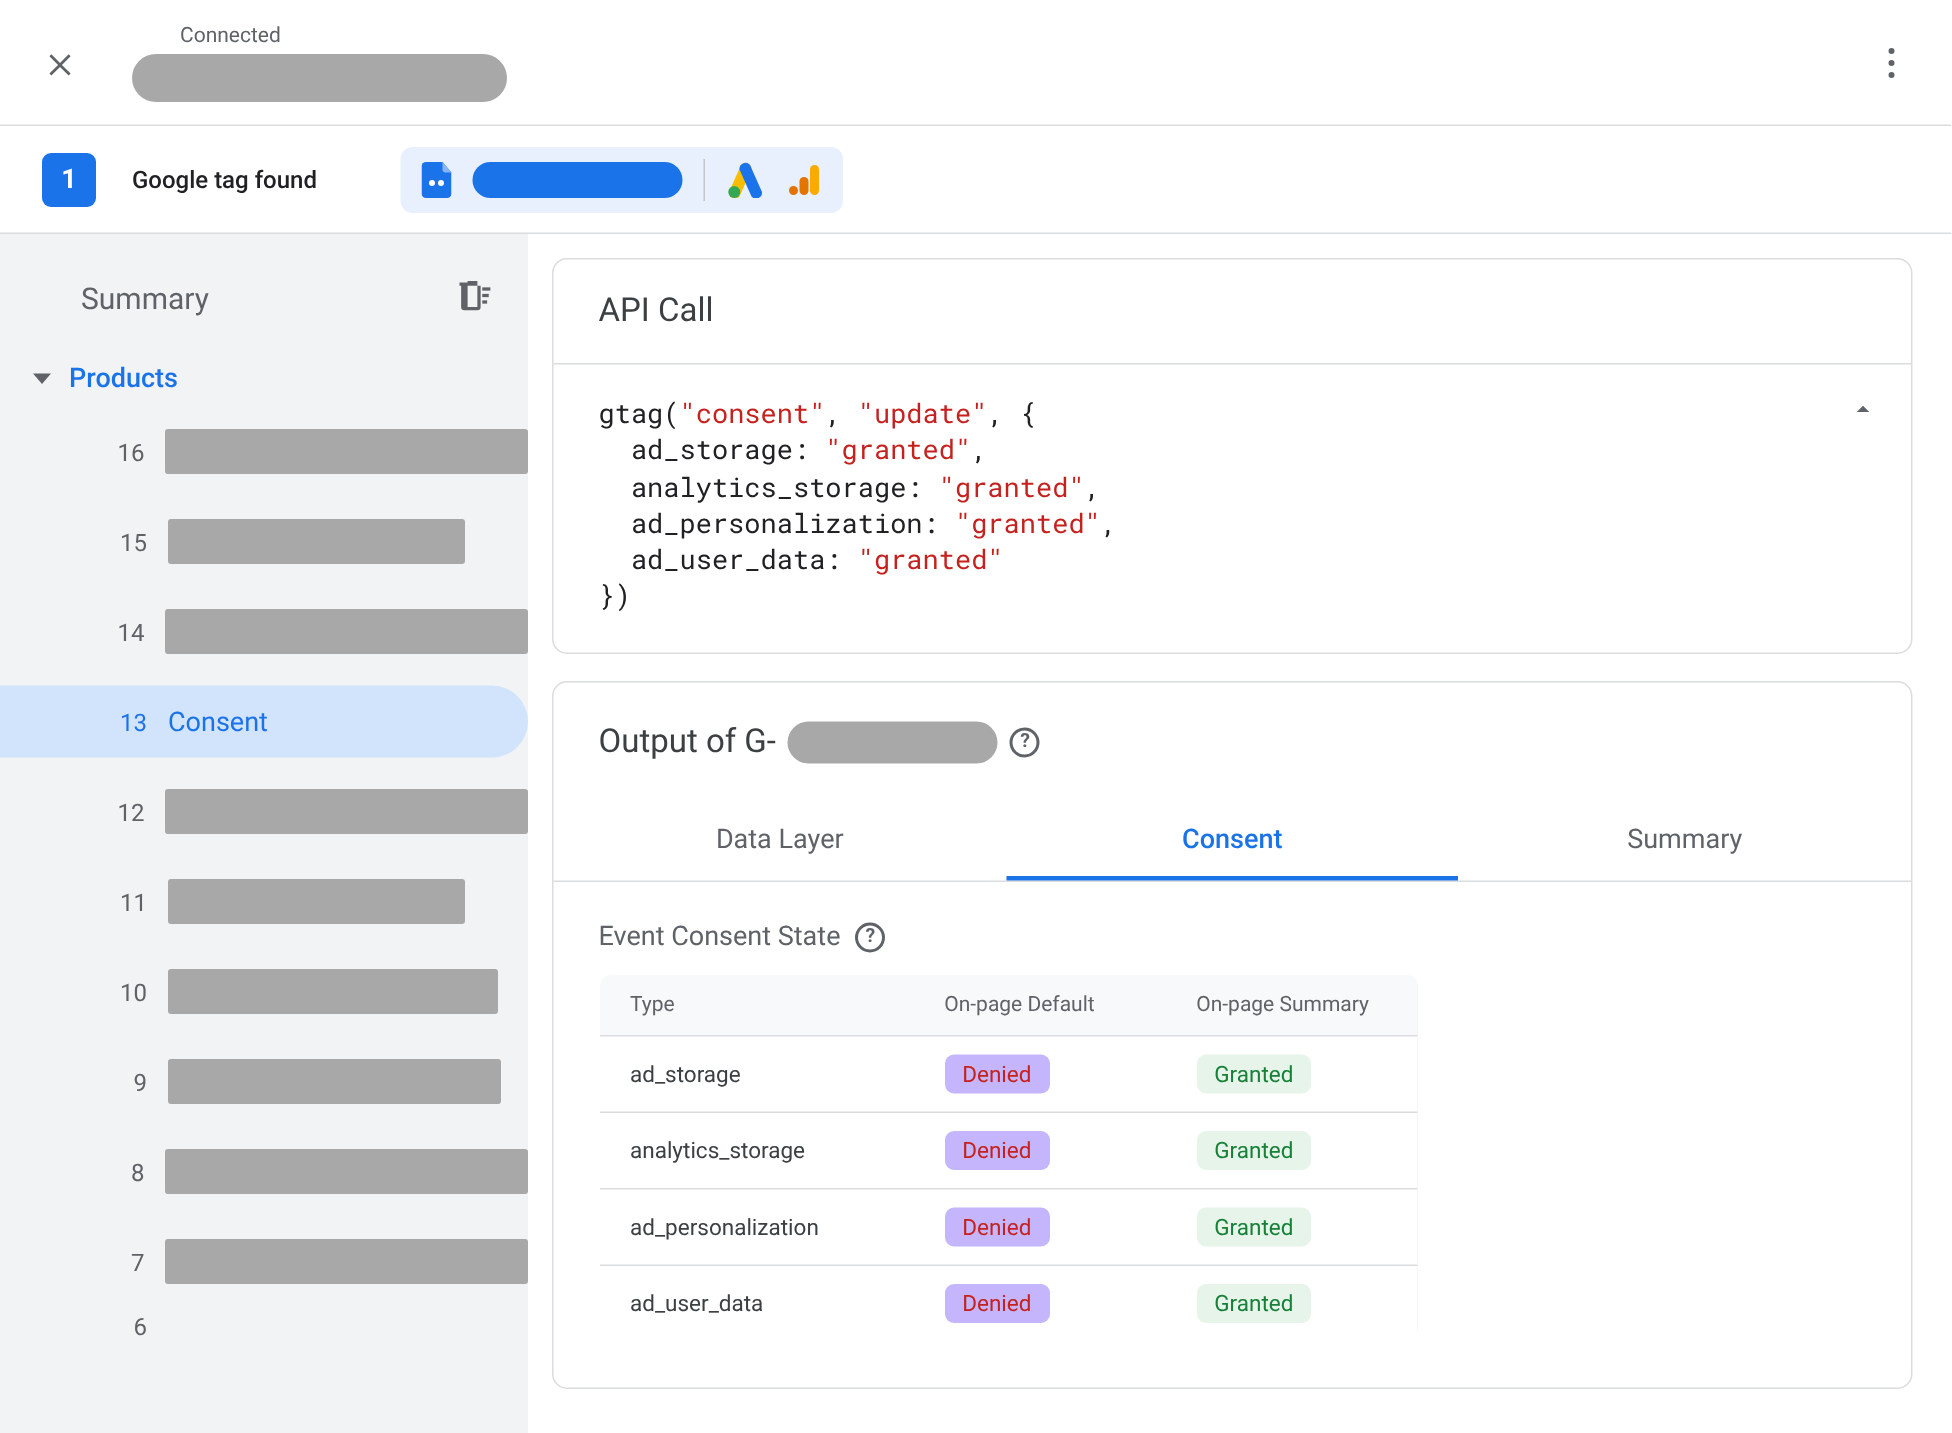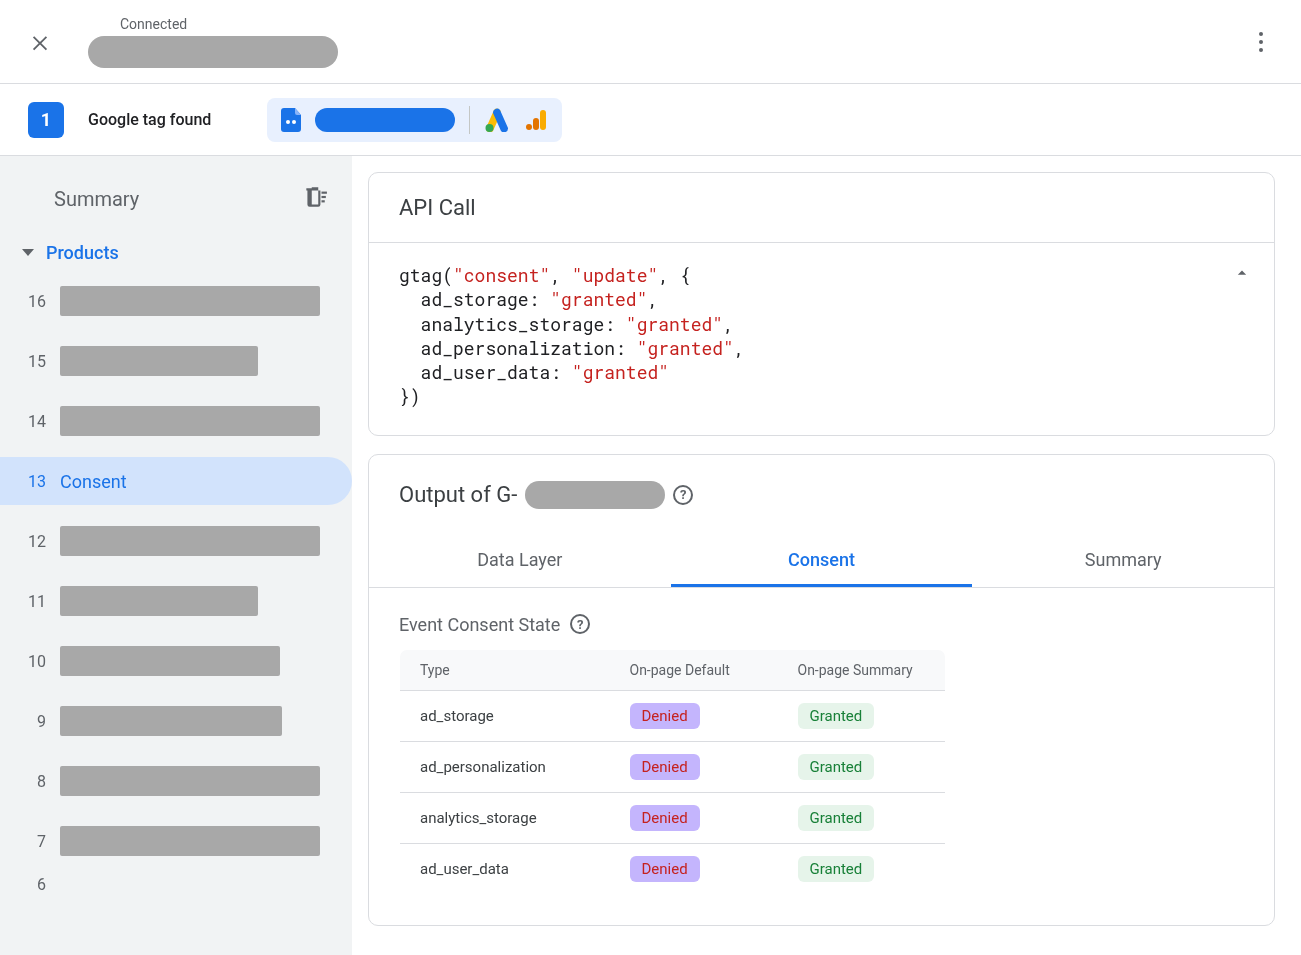--- a/index.html
+++ b/index.html
@@ -30,21 +30,21 @@
 
   
   .body-split { display:flex; }
   .sidebar { width:352px; background:#f1f3f4; padding-top:28px; padding-bottom:12px; min-height:872px; }
   .summary-row { display:flex; align-items:center; justify-content:space-between; padding:0 24px 0 54px; margin-bottom:28px; }
   .summary-label { font-size:20px; color:#5f6368; }
   .clear-icon { color:#5f6368; cursor:pointer; }
   .products-row { display:flex; align-items:center; gap:12px; padding-left:22px; margin-bottom:14px; cursor:pointer; }
   .tri-down { width:0; height:0; border-left:6px solid transparent; border-right:6px solid transparent; border-top:7px solid #5f6368; }
   .products-label { font-size:18px; color:#1a73e8; font-weight:500; }
-  .event-row { display:flex; align-items:center; gap:14px; height:48px; padding-left:22px; border-top-right-radius:28px; border-bottom-right-radius:28px; cursor:pointer; margin-bottom:12px; }
+  .event-row { display:flex; align-items:center; gap:14px; height:48px; padding-left:74px; border-top-right-radius:28px; border-bottom-right-radius:28px; cursor:pointer; margin-bottom:12px; }
   .event-row.selected { background:#d2e3fc; }
   .event-num { width:24px; text-align:right; font-size:16px; color:#5f6368; }
   .event-row.selected .event-num { color:#1a73e8; }
   .event-row.selected .event-name-text { color:#1a73e8; }
   .event-placeholder { background:#a8a8a8; height:30px; border-radius:2px; }
   .event-name-text { font-size:18px; color:#5f6368; }
 
   
   .main { flex:1; padding:16px 26px 0 16px; background:#fff; }
   .card { border:1px solid #dadce0; border-radius:10px; background:#fff; }
@@ -53,21 +53,21 @@
   .code-block { font-family:"Roboto Mono",Menlo,Consolas,monospace; font-size:18px; line-height:1.35; padding:20px 30px 26px; color:#202124; white-space:pre; position:relative; }
   .code-block .s { color:#c5221f; }
   .collapse-caret { position:absolute; right:22px; top:20px; cursor:pointer; color:#5f6368; }
   .output-header { display:flex; align-items:center; gap:8px; padding:26px 30px 4px; font-size:22px; color:#3c4043; }
   .output-pill { background:#a8a8a8; width:140px; height:28px; border-radius:16px; display:inline-block; }
   .help-circ { display:inline-flex; align-items:center; justify-content:center; width:20px; height:20px; border:2px solid #5f6368; border-radius:50%; color:#5f6368; font-size:13px; font-weight:700; cursor:pointer; }
   .output-tabs { display:flex; border-bottom:1px solid #dadce0; margin-top:22px; }
   .out-tab { flex:1; text-align:center; padding:14px 0; font-size:18px; color:#5f6368; cursor:pointer; }
   .out-tab.active { color:#1a73e8; border-bottom:3px solid #1a73e8; font-weight:500; }
   .consent-body { padding:26px 30px 30px; }
-  .consent-title-row { display:flex; align-items:center; gap:10px; font-size:18px; color:#5f6368; margin-bottom:14px; }
+  .consent-title-row { display:flex; align-items:flex-end; gap:10px; font-size:18px; color:#5f6368; margin-bottom:14px; }
   table.consent-table { border-collapse:collapse; border:1px solid #dadce0; border-radius:8px; overflow:hidden; font-size:15px; }
   table.consent-table th, table.consent-table td { text-align:left; padding:12px 20px; }
   table.consent-table th { color:#5f6368; font-weight:400; font-size:14px; background:#f8f9fa; border-bottom:1px solid #dadce0; }
   table.consent-table tr + tr td { border-top:1px solid #dadce0; }
   .col-type { width:210px; }
   .col-def, .col-upd { width:168px; }
   .badge { display:inline-block; padding:4px 12px; border-radius:6px; font-size:15px; }
   .badge.denied { background:#c4b5fd; color:#c5221f; }
   .badge.granted { background:#e6f4ea; color:#188038; }
 </style>
@@ -229,26 +229,26 @@
             <th class="col-upd">On-page Summary</th>
           </tr>
             </thead>
           <tbody id="consent-rows">
               <tr>
                 <td>ad_storage</td>
                 <td><span class="badge denied">Denied</span></td>
                 <td><span class="badge granted">Granted</span></td>
               </tr>
               <tr>
+                <td>analytics_storage</td>
+                <td><span class="badge denied">Denied</span></td>
+                <td><span class="badge granted">Granted</span></td>
+              </tr>
+              <tr>
                 <td>ad_personalization</td>
-                <td><span class="badge denied">Denied</span></td>
-                <td><span class="badge granted">Granted</span></td>
-              </tr>
-              <tr>
-                <td>analytics_storage</td>
                 <td><span class="badge denied">Denied</span></td>
                 <td><span class="badge granted">Granted</span></td>
               </tr>
               <tr>
                 <td>ad_user_data</td>
                 <td><span class="badge denied">Denied</span></td>
                 <td><span class="badge granted">Granted</span></td>
               </tr>
             </tbody>
         </table>

